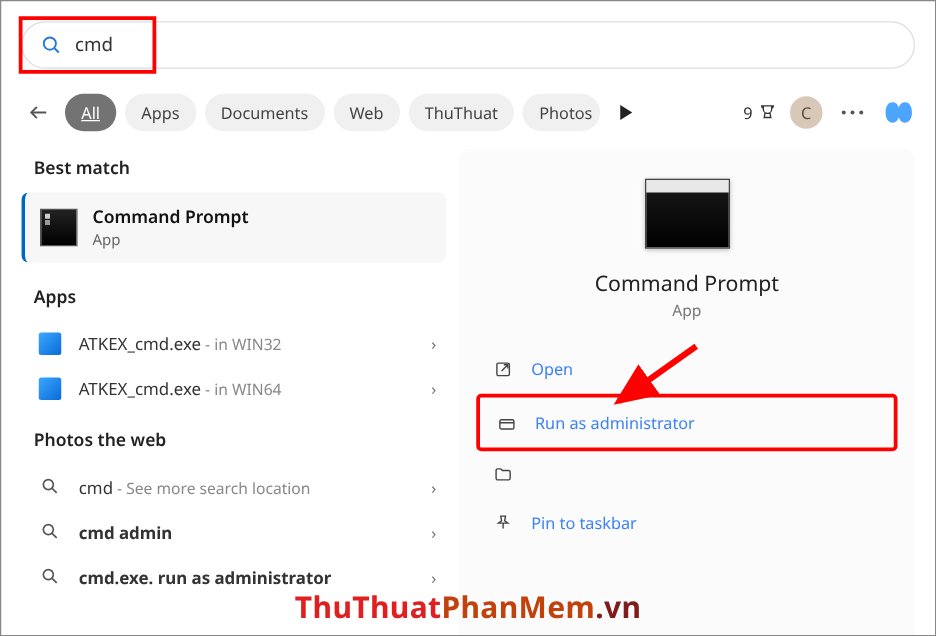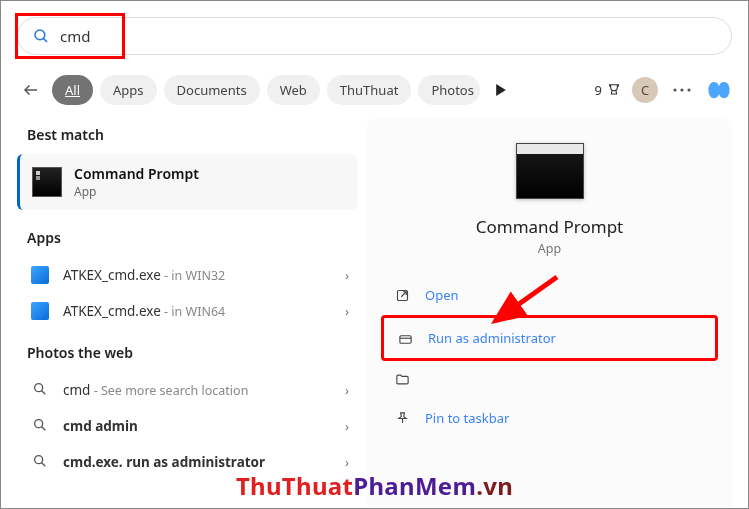--- a/index.html
+++ b/index.html
@@ -44,21 +44,21 @@
 .preview-sub { font-size: 12.5px; color: #777; margin-top: 2px; margin-bottom: 18px; }
 
 .action-list { align-self: stretch; padding: 0 14px; }
 .action-item { display:flex; align-items:center; padding: 11px 12px; font-size: 13px; color:#3b82f6; border-radius:4px; position:relative;}
 .action-item .ai-icon { width:18px; margin-right: 14px; display:flex; align-items:center; justify-content:center; color:#444;}
 .highlight-admin { border: 3px solid #ff0000; align-items: flex-end; }
 
 .arrow-annot { position:absolute; pointer-events:none; z-index:40; }
 
 .watermark { position:absolute; left:50%; bottom:6px; transform:translateX(-50%); font-size:24px; font-weight:700; letter-spacing:.3px; z-index:60; pointer-events:none; font-family: Arial, sans-serif; text-shadow: 1px 1px 0 #fff, -1px -1px 0 #fff, 1px -1px 0 #fff, -1px 1px 0 #fff;}
-.watermark .a{color:#e02020}.watermark .b{color:#4c1d95}.watermark .c{color:#7f1d1d}
+.watermark .a{color:#e02020}.watermark .b{color:#c2410c}.watermark .c{color:#7f1d1d}
 </style>
 </head>
 <body>
 
 <div class="search-bar">
   <svg viewBox="0 0 24 24" fill="none" stroke="#2878d8" stroke-width="2">
       <circle cx="10.5" cy="10.5" r="6.5"></circle>
       <line x1="20" y1="20" x2="15.2" y2="15.2"></line>
     </svg>
   <span class="search-text">cmd</span>

